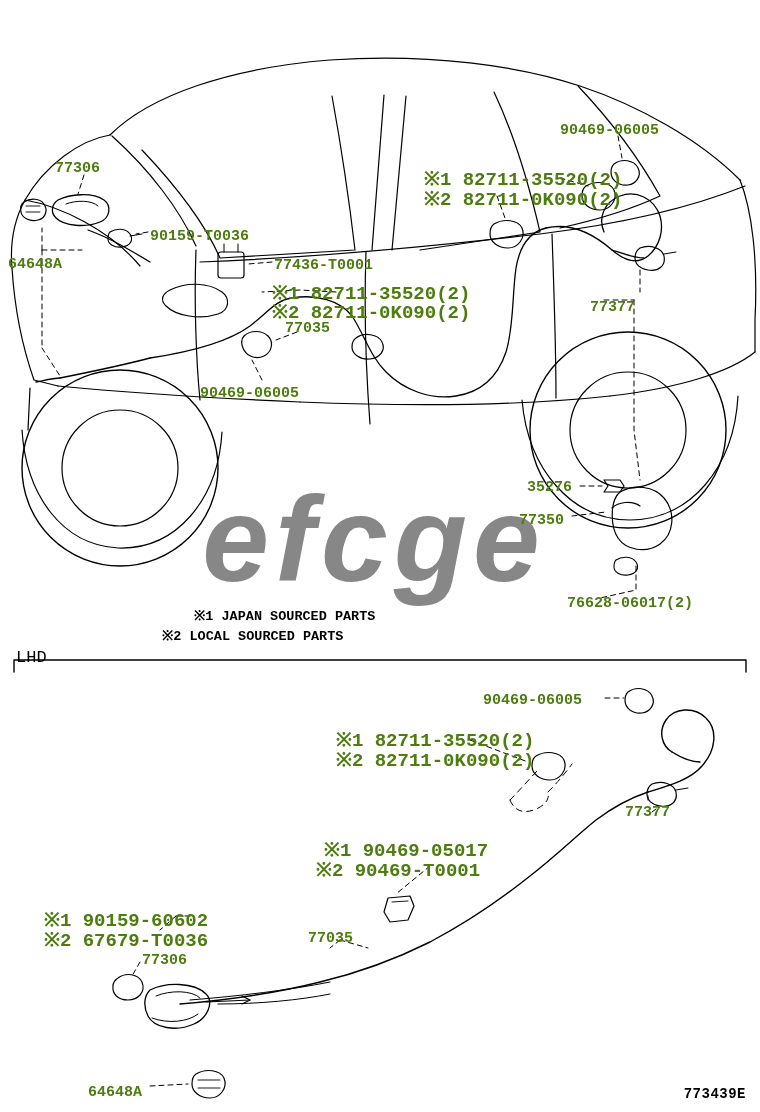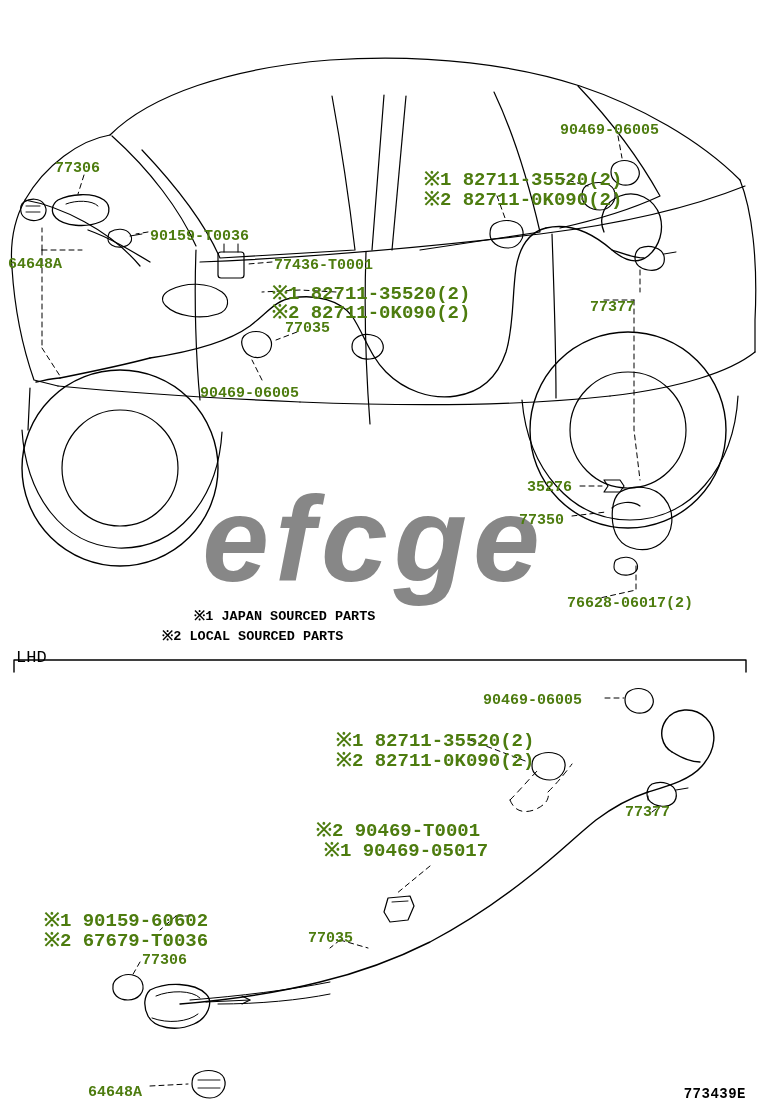--- a/index.html
+++ b/index.html
@@ -279,21 +279,21 @@
   <div class="note" style="left:162px; top:606px;margin-left:32px;">※1 JAPAN SOURCED PARTS</div>
   <div class="note" style="left:162px; top:626px;">※2 LOCAL SOURCED PARTS</div>
 
   <div class="lhd" style="left:16px; top:648px;">LHD</div>
 
   <div class="lbl" style="left:483px; top:692px;">90469-06005</div>
   <div class="lbl small" style="left:336px; top:726px;">※1 82711-35520(2)</div>
   <div class="lbl small" style="left:336px; top:746px;">※2 82711-0K090(2)</div>
   <div class="lbl" style="left:625px; top:804px;">77377</div>
   <div class="lbl small" style="left:324px; top:836px;">※1 90469-05017</div>
-  <div class="lbl small" style="left:316px; top:816px;text-align:right;">※2 90469-T0001</div>
+  <div class="lbl small" style="left:316px; top:856px;text-align:right;">※2 90469-T0001</div>
   <div class="lbl small" style="left:44px; top:906px;">※1 90159-60602</div>
   <div class="lbl small" style="left:44px; top:926px;">※2 67679-T0036</div>
   <div class="lbl" style="left:142px; top:952px;">77306</div>
   <div class="lbl" style="left:308px; top:930px;">77035</div>
   <div class="lbl" style="left:88px; top:1084px;">64648A</div>
 
   <div class="code">773439E</div>
 
 </div>
 

